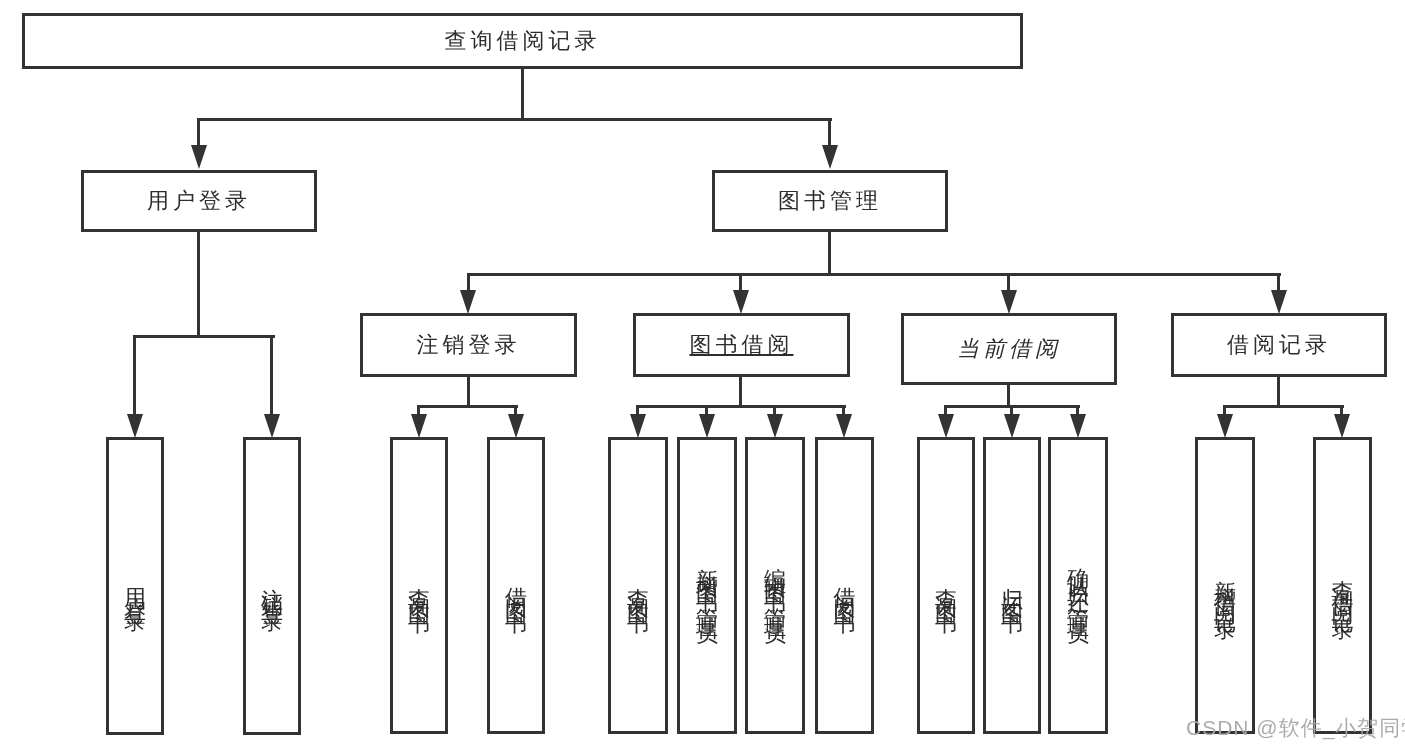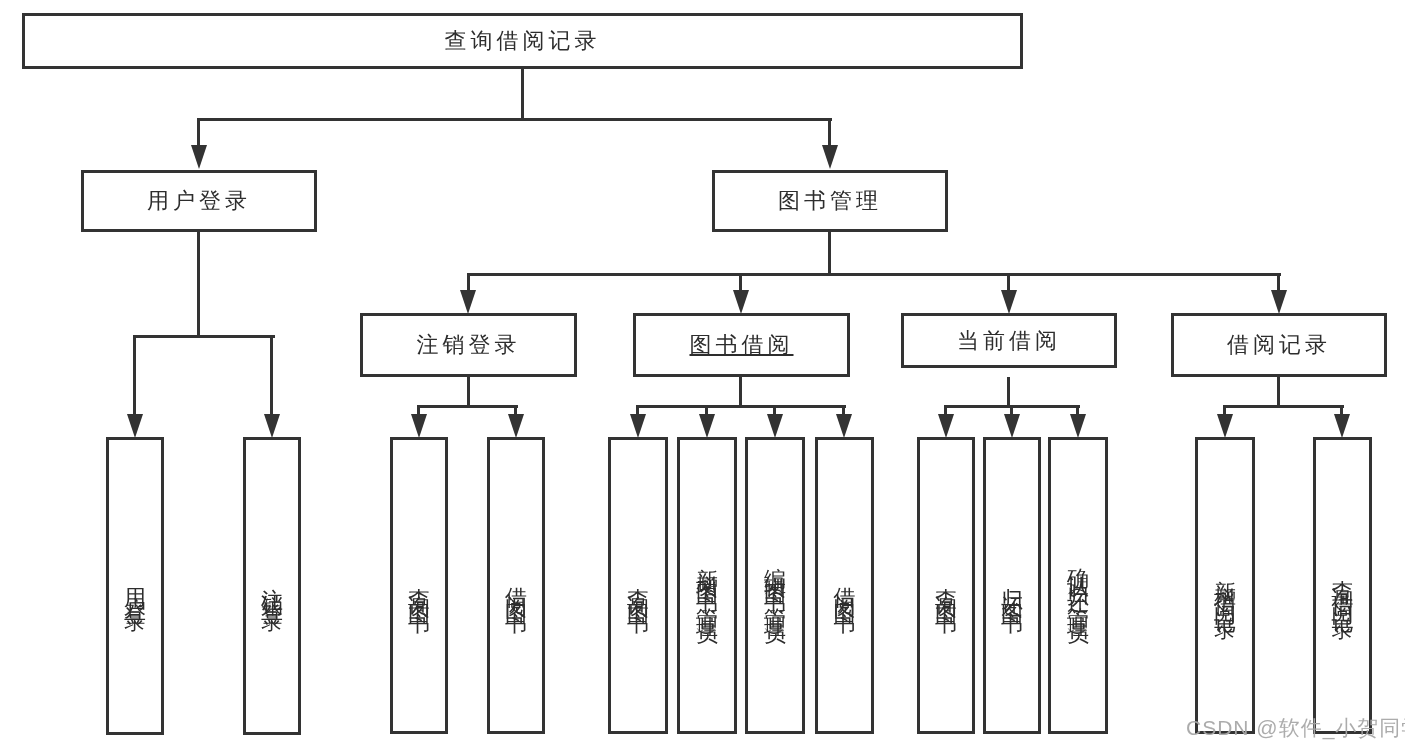--- a/index.html
+++ b/index.html
@@ -129,21 +129,21 @@
   <div class="box h" style="left:712px; top:170px; width:236px; height:62px;">
     <span class="label">图书管理</span>
   </div>
 
   <div class="box h" style="left:360px; top:313px; width:217px; height:64px;">
     <span class="label">注销登录</span>
   </div>
   <div class="box h" style="left:633px; top:313px; width:217px; height:64px;text-decoration:underline;">
     <span class="label">图书借阅</span>
   </div>
-  <div class="box h" style="left:901px; top:313px; width:216px; height:55px;">
+  <div class="box h" style="left:901px; top:313px; width:216px; height:72px;font-style:italic;">
     <span class="label">当前借阅</span>
   </div>
   <div class="box h" style="left:1171px; top:313px; width:216px; height:64px;">
     <span class="label">借阅记录</span>
   </div>
 
   <div class="box v" style="left:106px; top:437px; width:58px; height:298px;">
     <span class="label">用户登录</span>
   </div>
   <div class="box v" style="left:243px; top:437px; width:58px; height:298px;">

